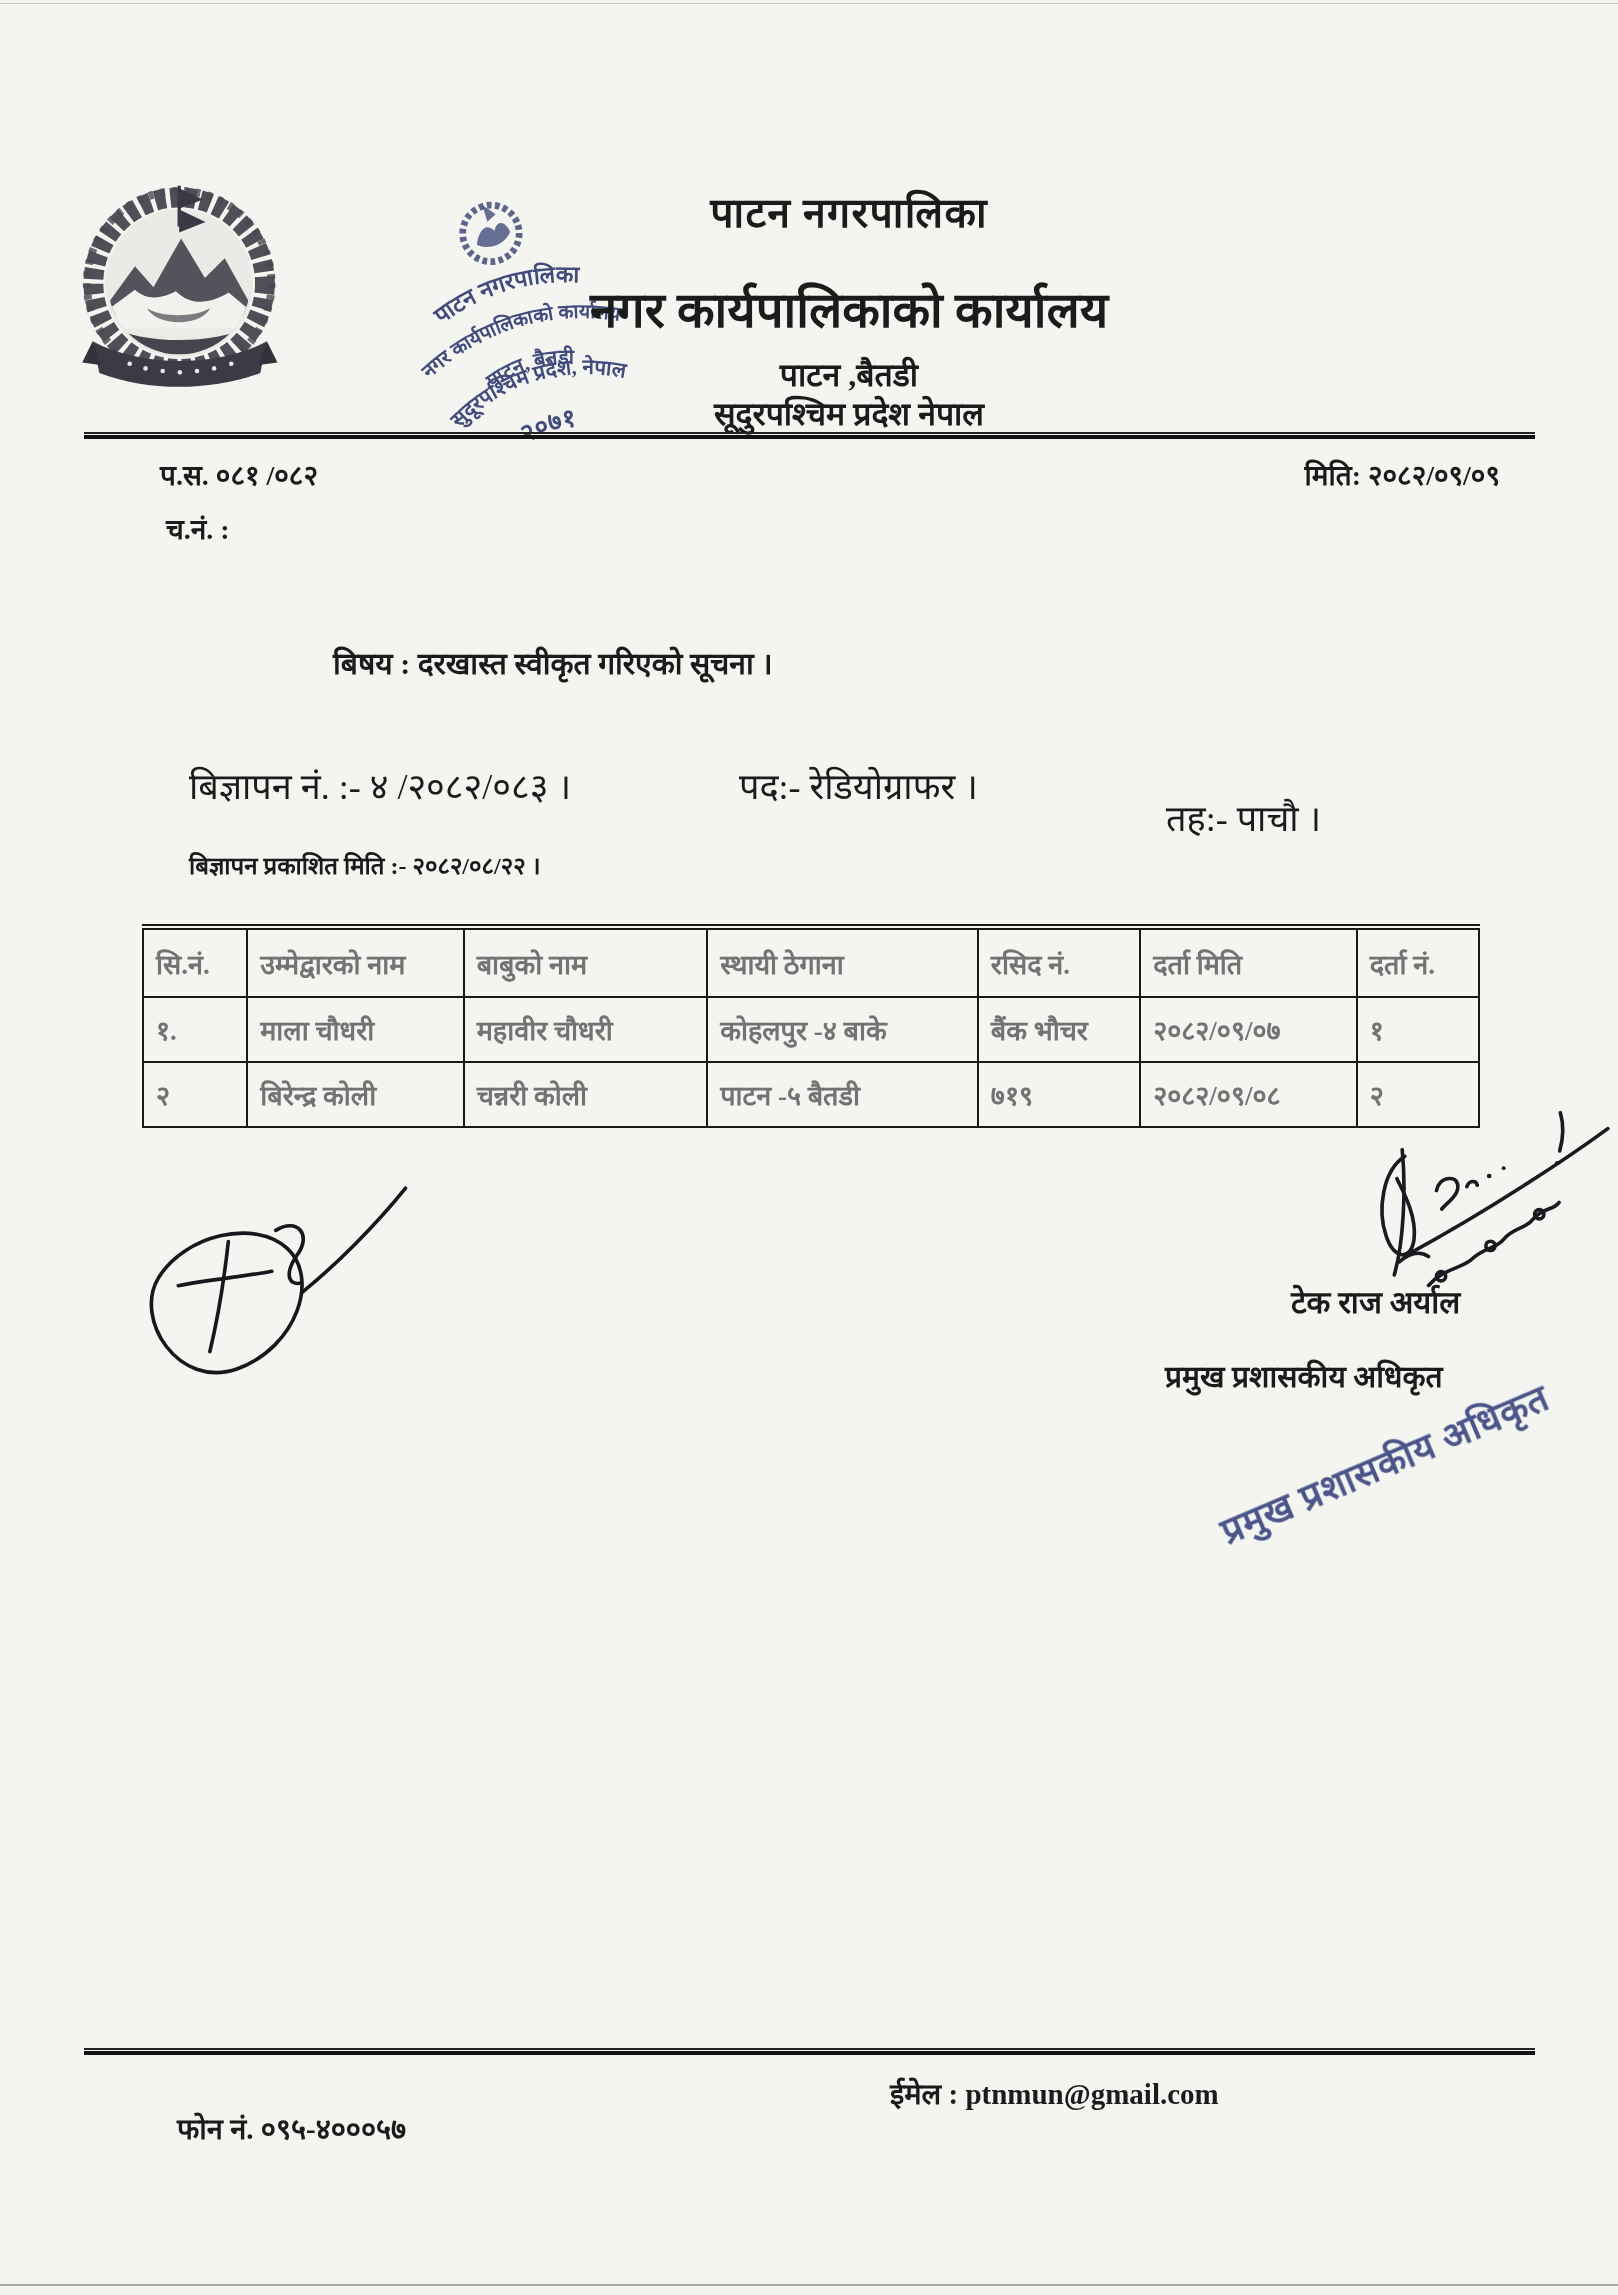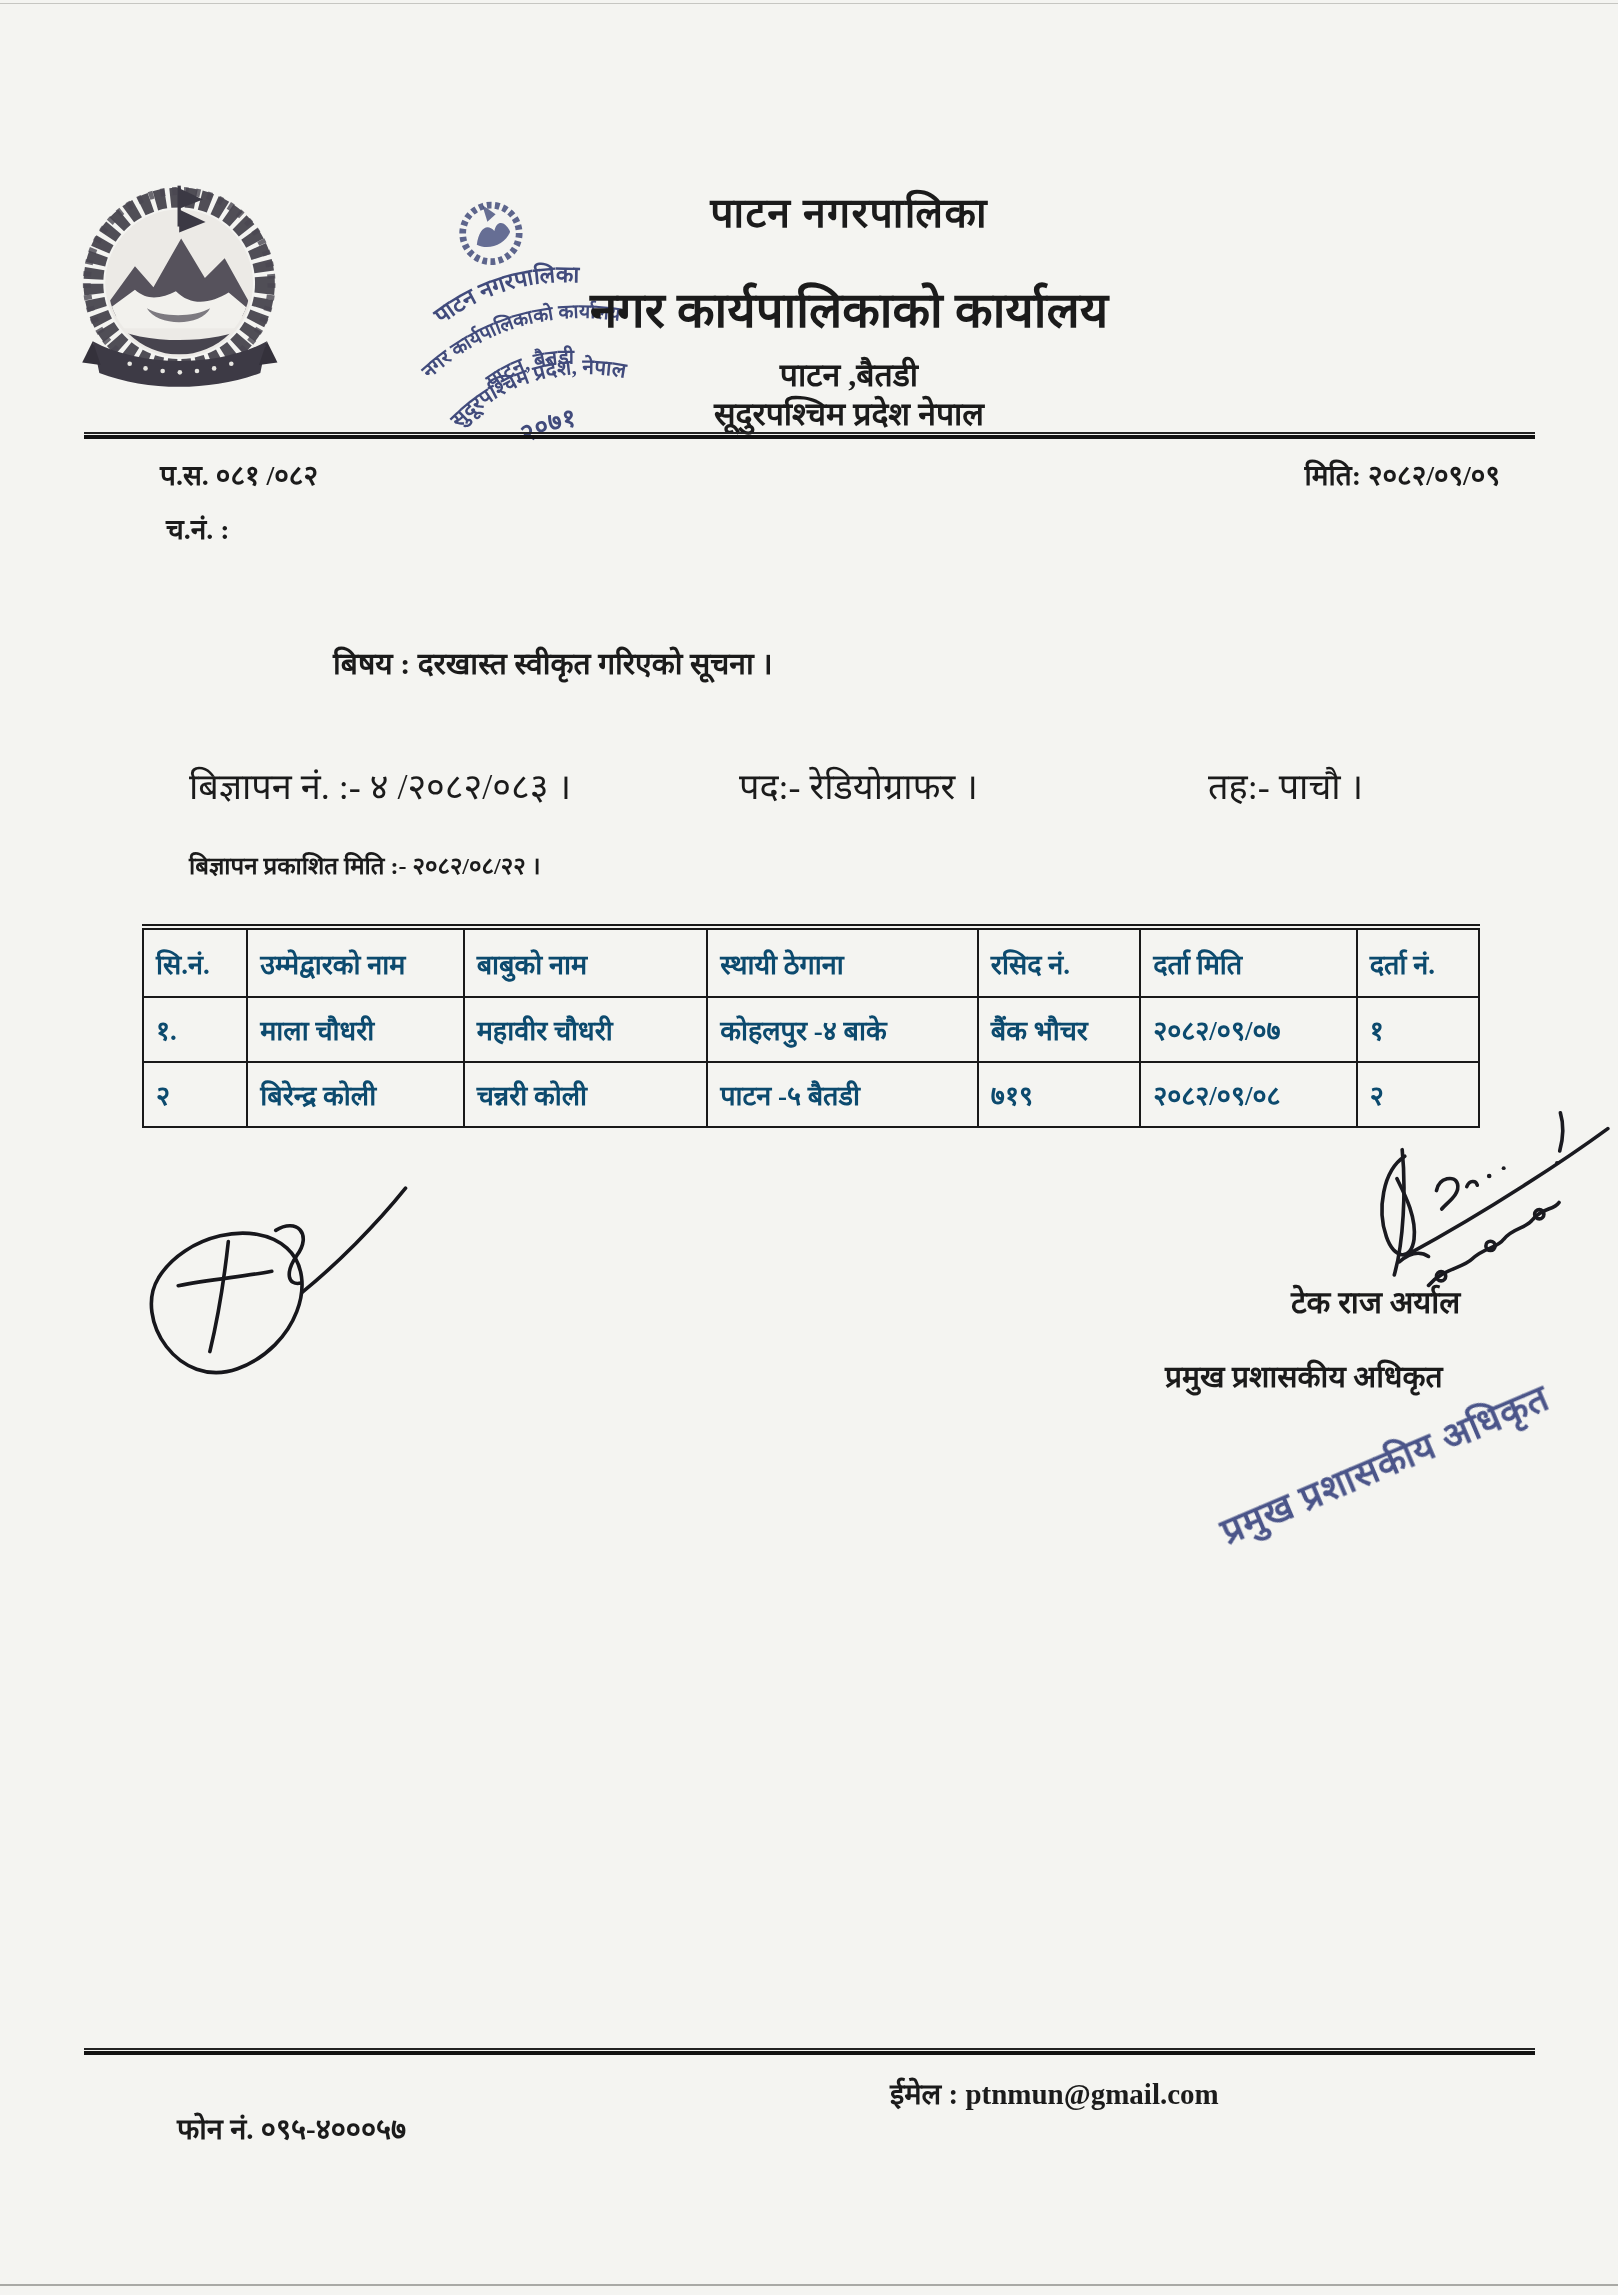--- a/index.html
+++ b/index.html
@@ -29,21 +29,21 @@
   .advline{top:761px;font-size:36px;font-weight:normal;white-space:nowrap;}
   .pubdate{left:189px;top:848px;font-size:24px;font-weight:bold;white-space:nowrap;}
   
   .table-wrap{
     position:absolute;left:142px;top:924px;
     border-top:2px solid #191919;padding-top:2px;
   }
   table.cand{border-collapse:collapse;table-layout:fixed;width:1338px;}
   table.cand th,table.cand td{
     border:2px solid #191919;
-    font-size:27px;font-weight:bold;color:#0c4a6e;
+    font-size:27px;font-weight:bold;color:#737373;
     padding:0 0 0 12px;text-align:left;vertical-align:middle;
     overflow:hidden;white-space:nowrap;
   }
   table.cand th{height:66px;}
   table.cand td{height:63px;}
   
   .signer-name{left:1291px;top:1280px;font-size:31px;font-weight:bold;white-space:nowrap;}
   .signer-title{left:1165px;top:1355px;font-size:30px;font-weight:bold;white-space:nowrap;}
   .stamp-title{
     left:1232px;top:1504px;font-size:37px;font-weight:bold;white-space:nowrap;
@@ -142,21 +142,21 @@
 <div class="rule" style="top:432px;"></div>
 
 <div class="abs meta" style="left:160px;top:455px;">प.स. ०८१ /०८२</div>
 <div class="abs meta" style="right:119px;top:455px;">मिति: २०८२/०९/०९</div>
 <div class="abs meta" style="left:166px;top:509px;">च.नं. :</div>
 
 <div class="abs subject">बिषय : दरखास्त स्वीकृत गरिएको सूचना ।</div>
 
 <div class="abs advline" style="left:189px;">बिज्ञापन नं. :- ४ /२०८२/०८३ ।</div>
 <div class="abs advline" style="left:739px;">पद:- रेडियोग्राफर ।</div>
-<div class="abs advline" style="left:1208px;">तह:- पाचौ ।</div>
+<div class="abs advline" style="left:1166px;margin-top:32px;">तह:- पाचौ ।</div>
 <div class="abs pubdate">बिज्ञापन प्रकाशित मिति  :-  २०८२/०८/२२  ।</div>
 
 <div class="table-wrap">
   <table class="cand">
     <colgroup>
       <col style="width:104px">
         <col style="width:216px">
         <col style="width:243px">
       <col style="width:270px">
         <col style="width:162px">

